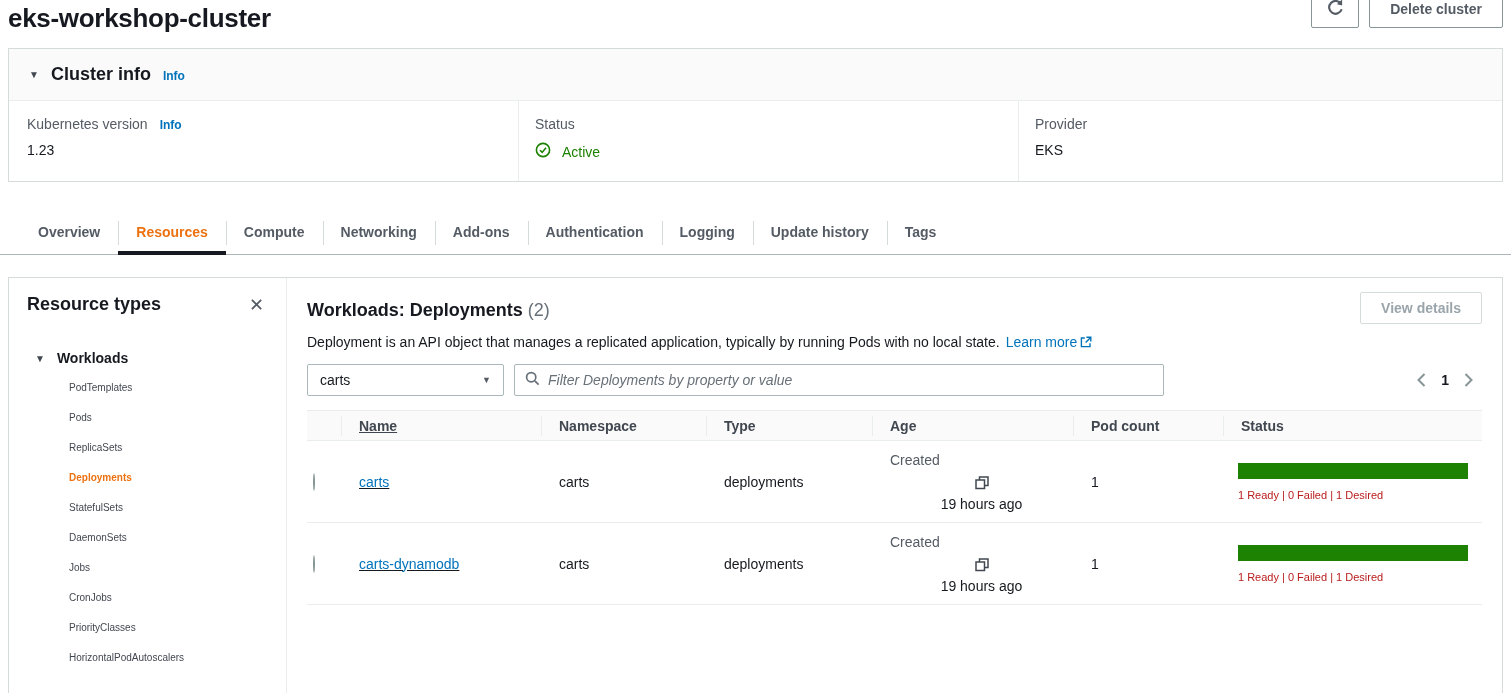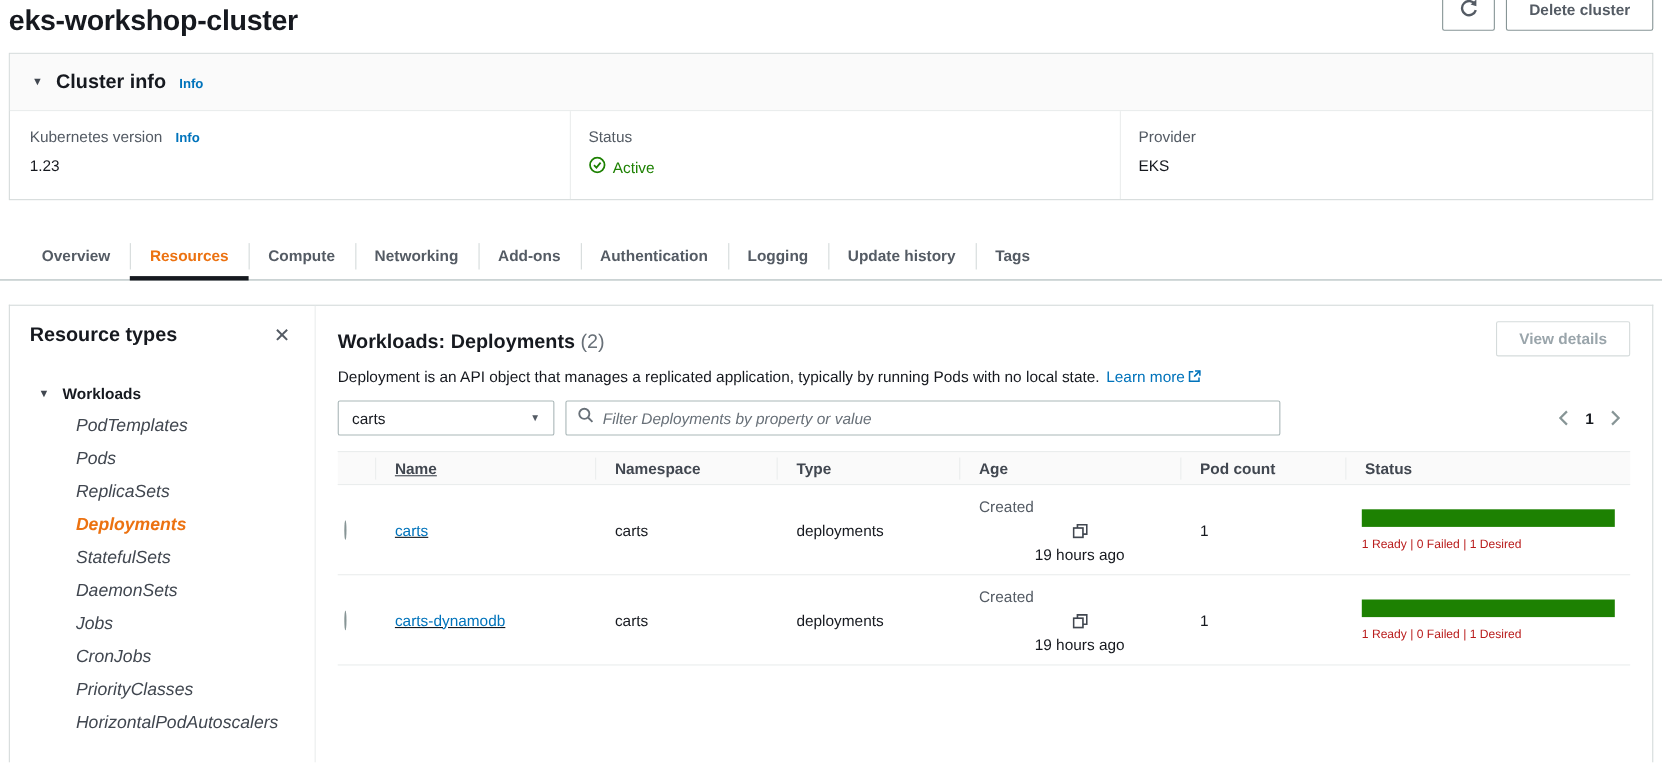--- a/index.html
+++ b/index.html
@@ -21,21 +21,21 @@
   .tri { font-size: 10px; color: #414750; cursor: pointer; }
   .ci-title { font-size: 18px; font-weight: 700; }
   .info-link { font-size: 12px; font-weight: 700; color: #0073bb; text-decoration: none; position: relative; top: 1px; cursor: pointer; }
   .ci-body { display: flex; }
   .ci-col { padding: 15px 16px 20px 16px; }
   .ci-col.c1 { width: 509px; padding-left: 18px; }
   .ci-col.c2 { width: 500px; border-left: 1px solid #eaeded; }
   .ci-col.c3 { flex: 1; border-left: 1px solid #eaeded; }
   .ci-label { font-size: 14px; color: #545b64; margin-bottom: 10px; display: flex; align-items: center; gap: 12px; }
   .ci-value { font-size: 14px; color: #16191f; }
-  .status-active { display: flex; align-items: center; gap: 6px; color: #1d8102; font-size: 14px; }
+  .status-active { display: flex; align-items: center; gap: 11px; color: #1d8102; font-size: 14px; }
 
   
   .tabs { margin-top: 30px; border-bottom: 1px solid #aab7b8; display: flex; padding-left: 20px; }
   .tab { position: relative; padding: 0 18px; height: 42px; line-height: 40px; font-size: 14px;
     font-weight: 700; color: #545b64; cursor: pointer; }
   .tab:not(:first-child)::before { content: ""; position: absolute; left: 0; top: 50%;
     transform: translateY(-50%); width: 1px; height: 24px; background: #d5dbdb; }
   .tab.active { color: #ec7211; }
   .tab.active::after { content: ""; position: absolute; left: 0; right: 0; bottom: -1px; height: 4px; background: #16191f; }
 
@@ -43,21 +43,21 @@
   .content-card { margin: 22px 8px 0 8px; border: 1px solid #d5dbdb; border-bottom: none;
     display: flex; height: 416px; background: #fff; }
   .sidebar { width: 300px; border-right: 1px solid #eaeded; padding: 16px 22px 0 18px; }
   .sb-head { display: flex; align-items: center; justify-content: space-between; }
   .sb-title { font-size: 18px; font-weight: 700; }
   .close-x { font-size: 18px; color: #545b64; cursor: pointer; line-height: 1; }
   .tree { margin-top: 28px; }
   .tree-group { display: flex; align-items: center; gap: 12px; font-size: 14px; font-weight: 700;
     padding-left: 8px; height: 30px; cursor: pointer; }
   .tree-items { margin-left: 42px; }
-  .tree-item { font-size: 16px; color: #414750; line-height: 30px; cursor: pointer; font-style: italic; }
+  .tree-item { font-size: 10px; color: #414750; line-height: 30px; cursor: pointer; }
   .tree-item.selected { color: #ec7211; font-weight: 700; }
 
   
   .main { flex: 1; padding: 14px 20px 0 20px; }
   .main-head { display: flex; align-items: flex-start; justify-content: space-between; }
   .main-title { font-size: 18px; font-weight: 700; padding-top: 8px; }
   .main-count { font-weight: 400; color: #687078; }
   .btn-disabled { height: 32px; padding: 0 20px; border: 1px solid #d5dbdb; color: #9aa5ab; cursor: default; }
   .desc { margin-top: 10px; font-size: 14px; color: #16191f; }
   .learn-more { color: #0073bb; text-decoration: none; cursor: pointer; margin-left: 6px; }

